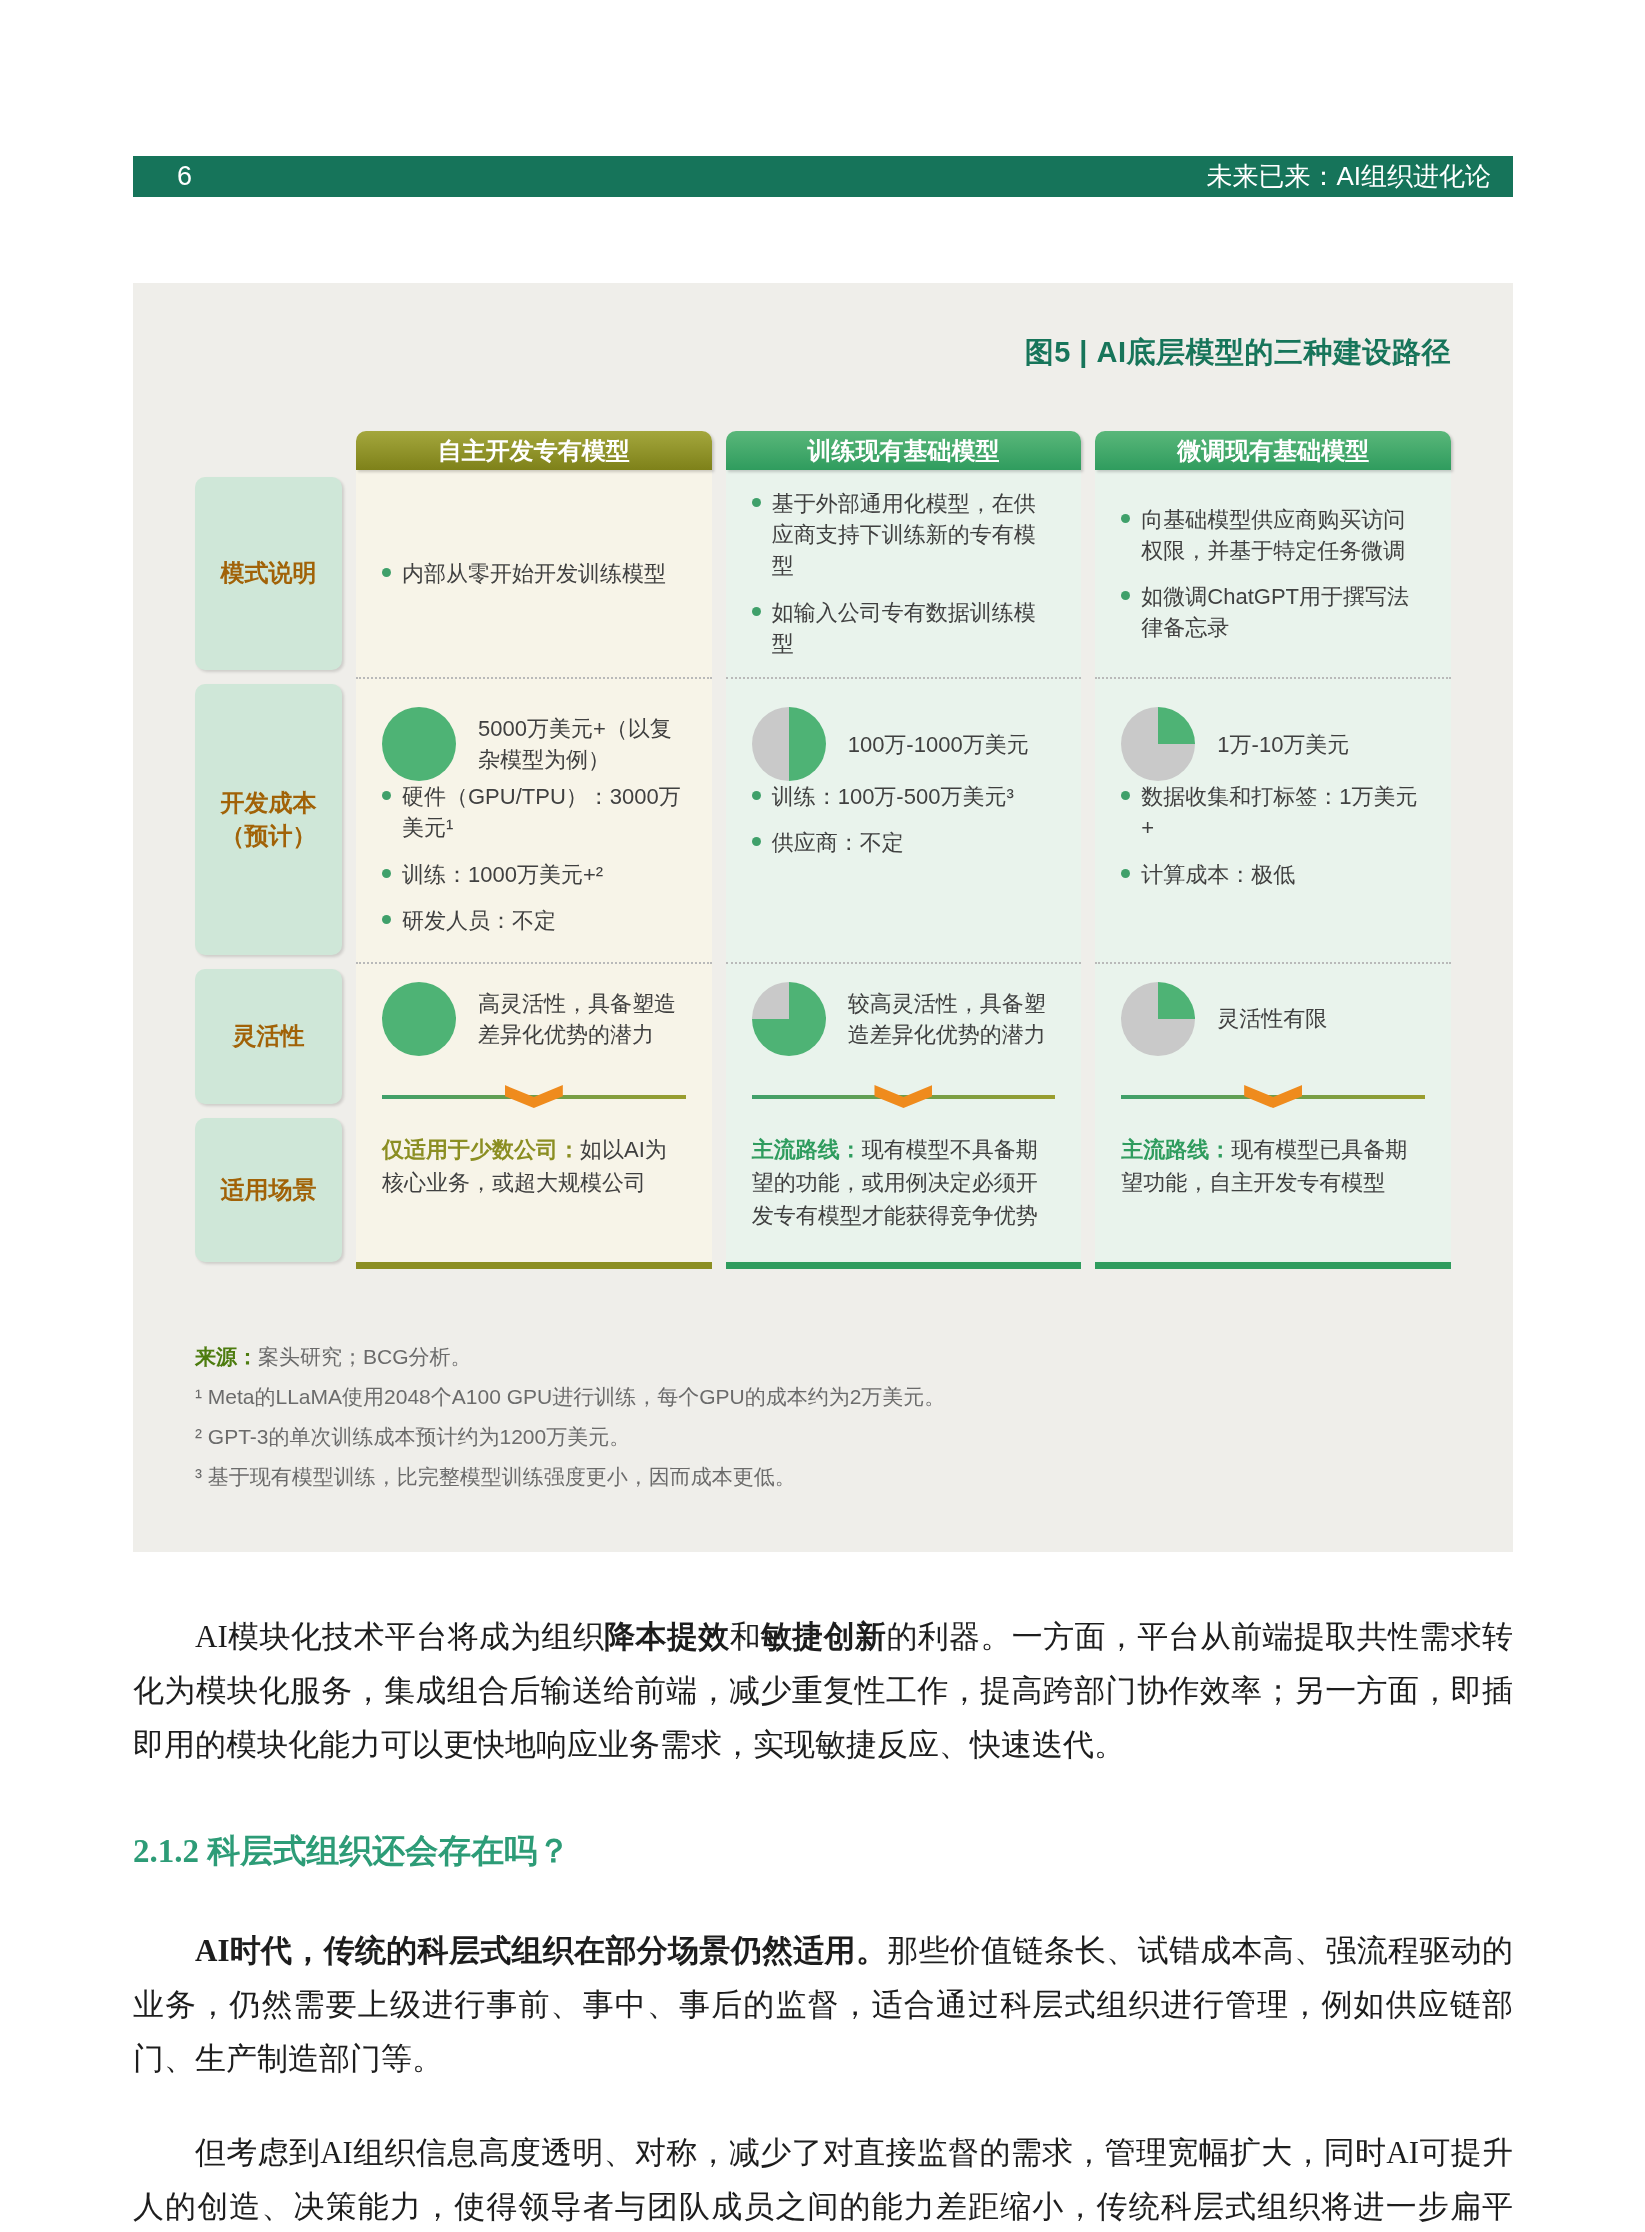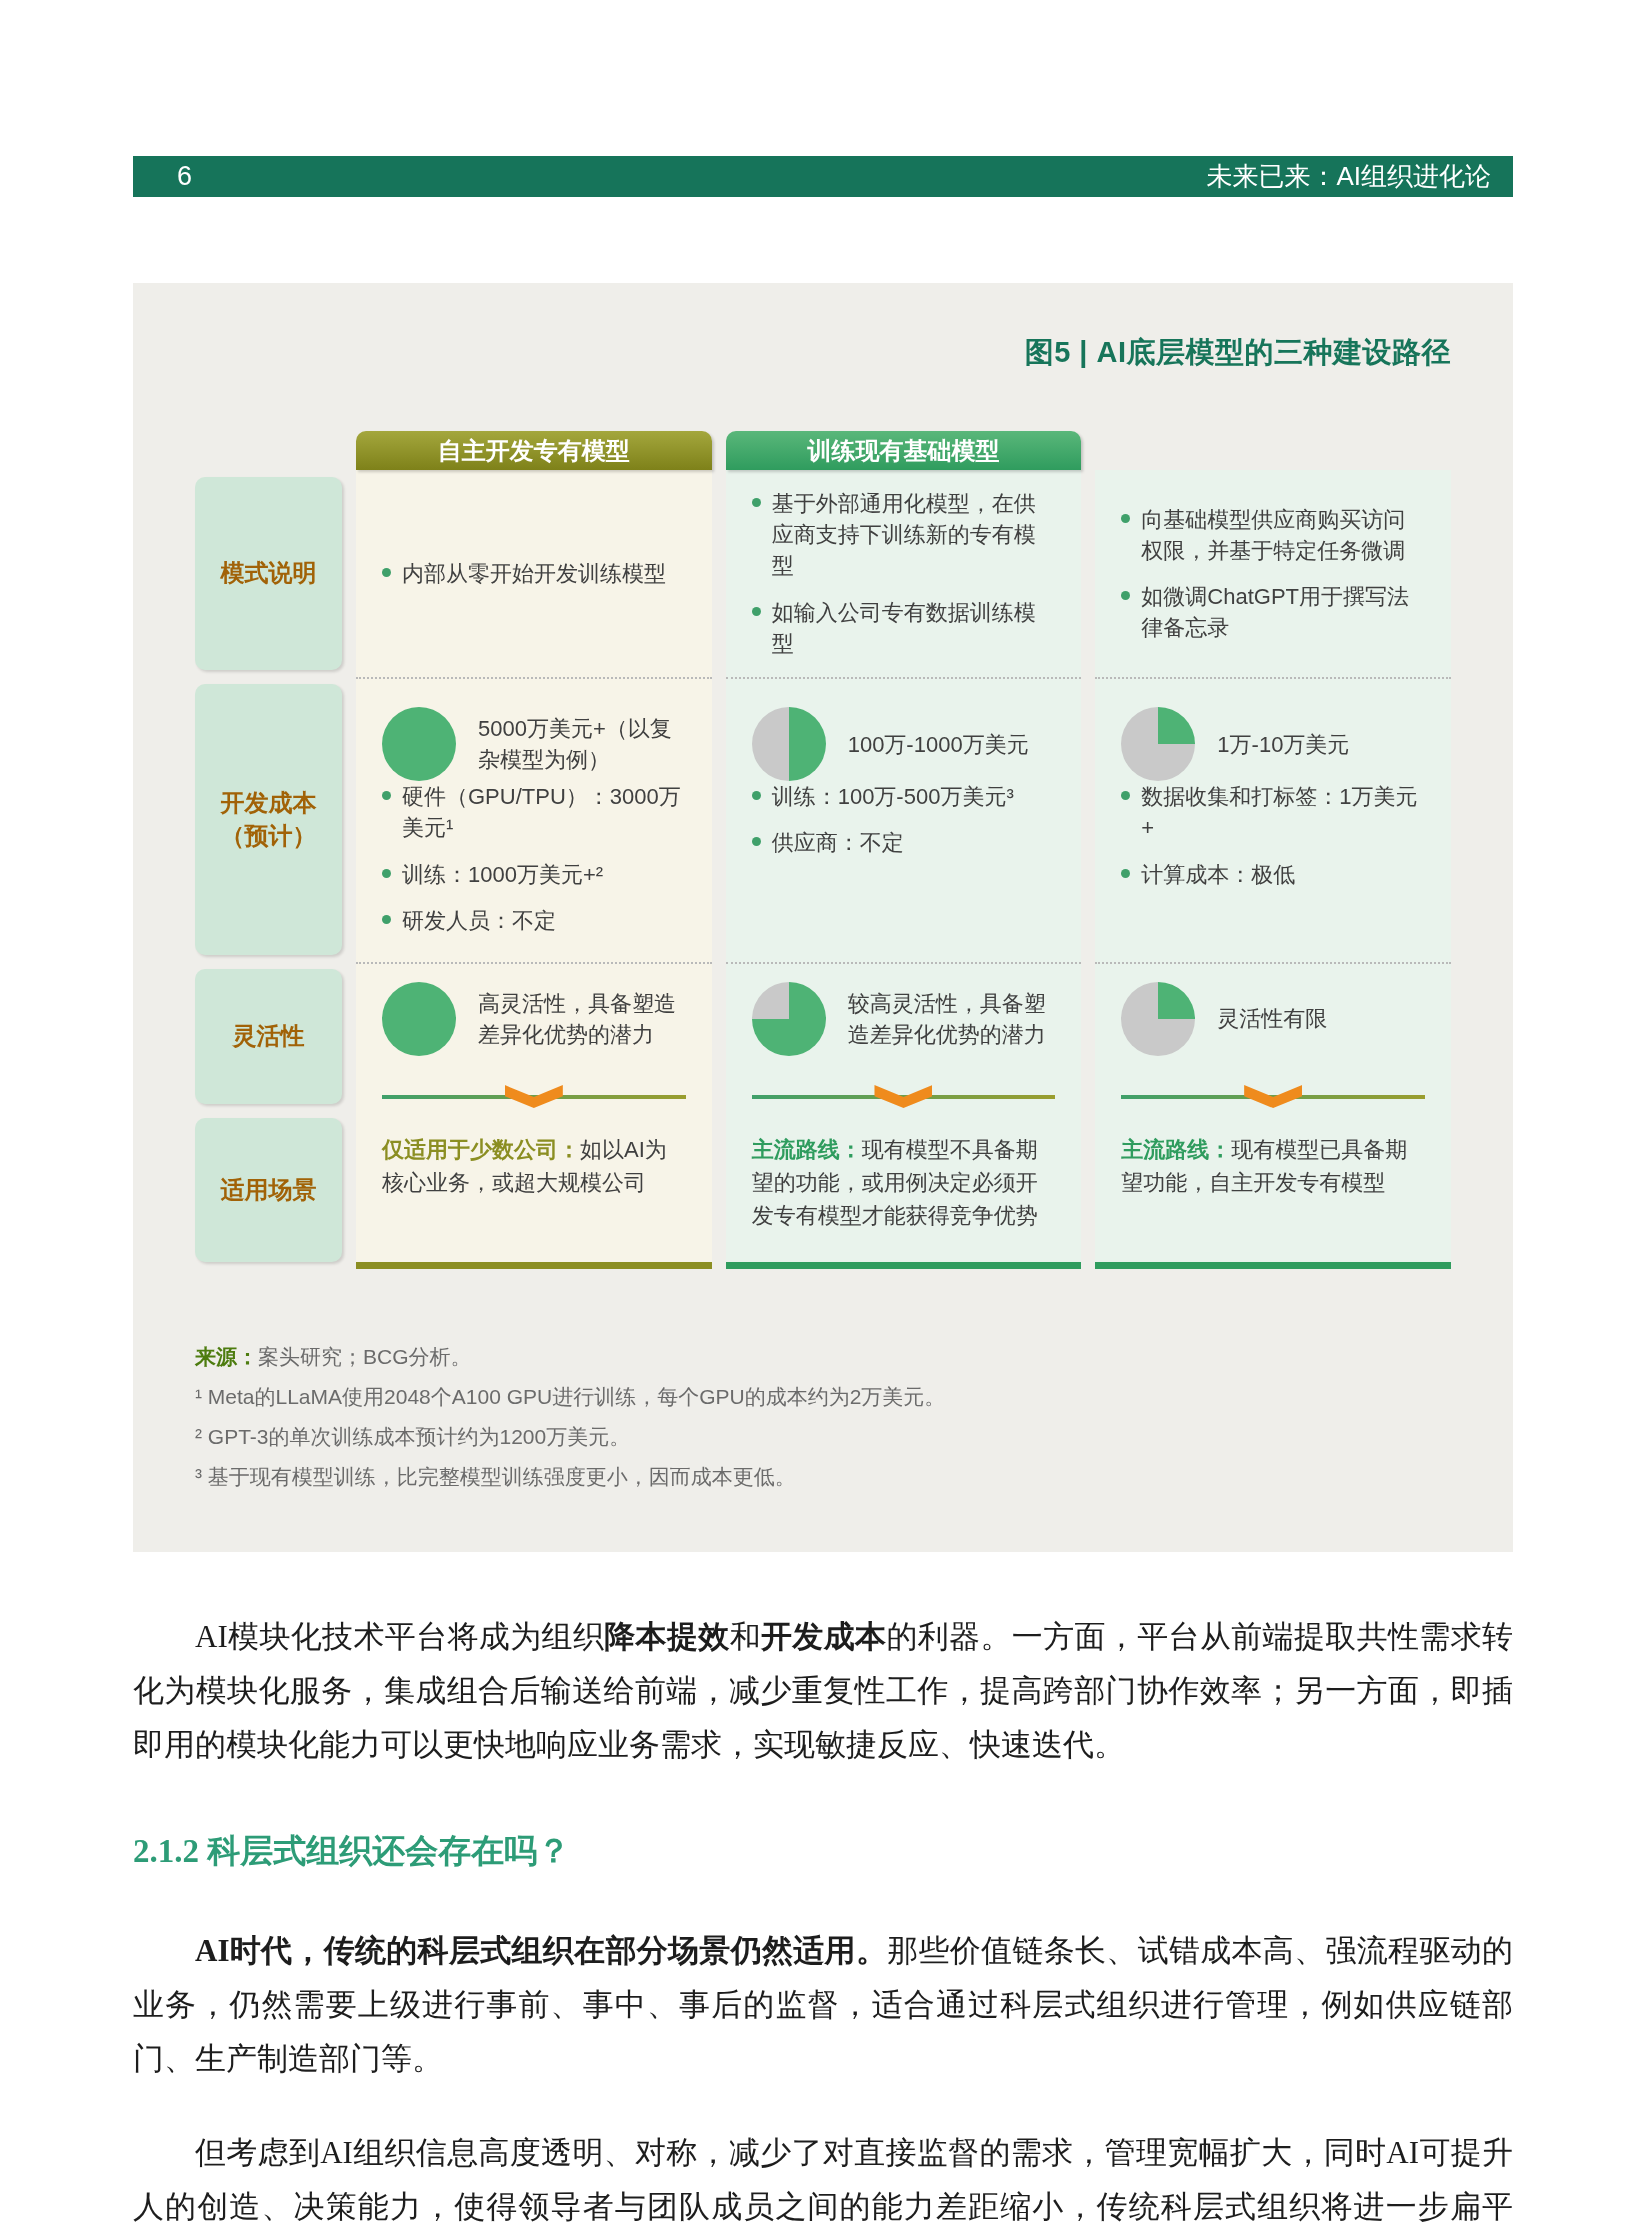--- a/index.html
+++ b/index.html
@@ -184,20 +184,21 @@
         </div>
         <div class="divider">
           <div class="divider-line"></div>
           <div class="chevron"></div>
         </div>
       </div>
       <div class="cell bg-green scenario-cell border-green" style="grid-column:3;grid-row:5">
         <div class="txt"><span class="scenario-label lbl-green">主流路线：</span><span>现有模型不具备期望的功能，或用例决定必须开发专有模型才能获得竞争优势</span></div>
       </div>
 
+      <div class="col-header hdr-green" style="grid-column:4;grid-row:1">微调现有基础模型</div>
       <div class="cell bg-green mode-cell" style="grid-column:4;grid-row:2">
         <ul class="bullets">
           <li>
               <span class="dot"></span>
               <span>向基础模型供应商购买访问权限，并基于特定任务微调</span>
             </li>
           <li>
               <span class="dot"></span>
               <span>如微调ChatGPT用于撰写法律备忘录</span>
             </li>
@@ -237,21 +238,21 @@
 
     <div class="figure-notes">
       <div><span class="source-label">来源：</span><span>案头研究；BCG分析。</span></div>
       <div>¹ Meta的LLaMA使用2048个A100 GPU进行训练，每个GPU的成本约为2万美元。</div>
       <div>² GPT-3的单次训练成本预计约为1200万美元。</div>
       <div>³ 基于现有模型训练，比完整模型训练强度更小，因而成本更低。</div>
     </div>
   </div>
 
   <div class="body-block">
-    <p class="body-para"><span>AI模块化技术平台将成为组织</span><b>降本提效</b><span>和</span><b>开发成本</b><span>的利器。一方面，平台从前端提取共性需求转化为模块化服务，集成组合后输送给前端，减少重复性工作，提高跨部门协作效率；另一方面，即插即用的模块化能力可以更快地响应业务需求，实现敏捷反应、快速迭代。</span></p>
+    <p class="body-para"><span>AI模块化技术平台将成为组织</span><b>降本提效</b><span>和</span><b>敏捷创新</b><span>的利器。一方面，平台从前端提取共性需求转化为模块化服务，集成组合后输送给前端，减少重复性工作，提高跨部门协作效率；另一方面，即插即用的模块化能力可以更快地响应业务需求，实现敏捷反应、快速迭代。</span></p>
 
     <h3 class="section-heading">2.1.2 科层式组织还会存在吗？</h3>
 
     <p class="body-para"><b>AI时代，传统的科层式组织在部分场景仍然适用。</b><span>那些价值链条长、试错成本高、强流程驱动的业务，仍然需要上级进行事前、事中、事后的监督，适合通过科层式组织进行管理，例如供应链部门、生产制造部门等。</span></p>
 
     <p class="body-para"><span>但考虑到AI组织信息高度透明、对称，减少了对直接监督的需求，管理宽幅扩大，同时AI可提升人的创造、决策能力，使得领导者与团队成员之间的能力差距缩小，传统科层式组织将进一步扁平化，这意味着组织层级更少、管理幅度更大，且决策更多向下授权</span></p>
   </div>
 
 </div>
 

